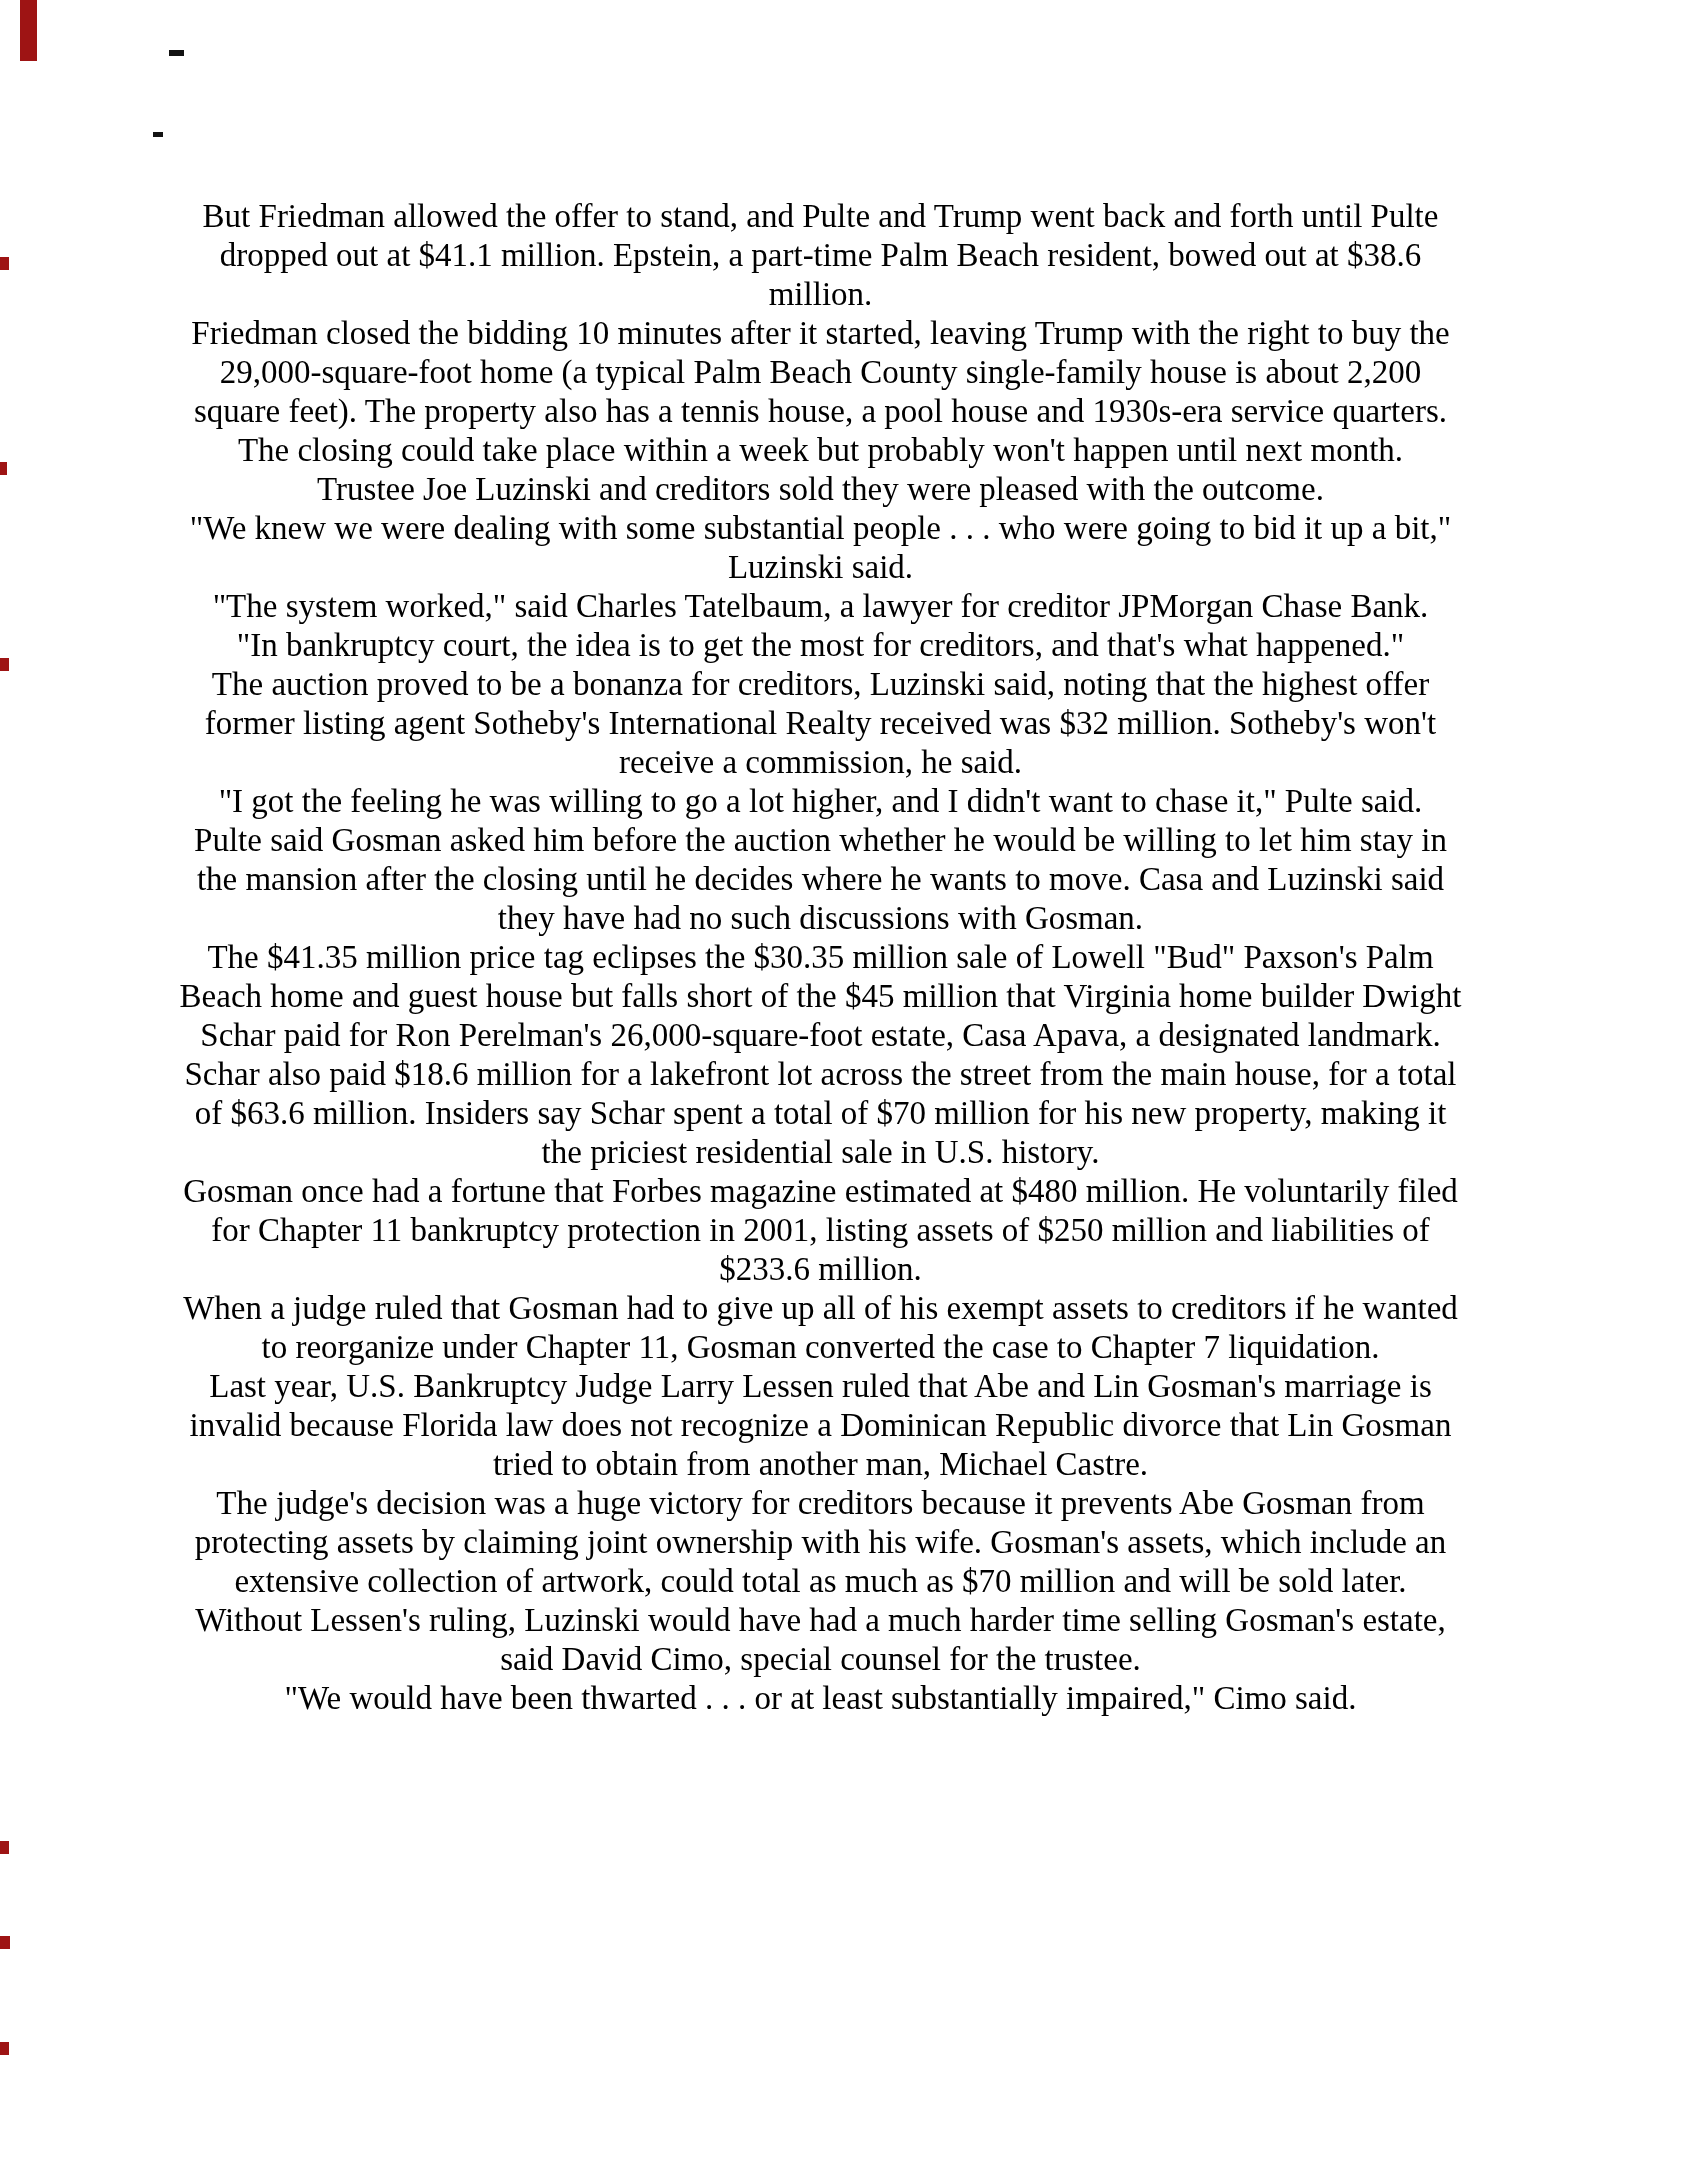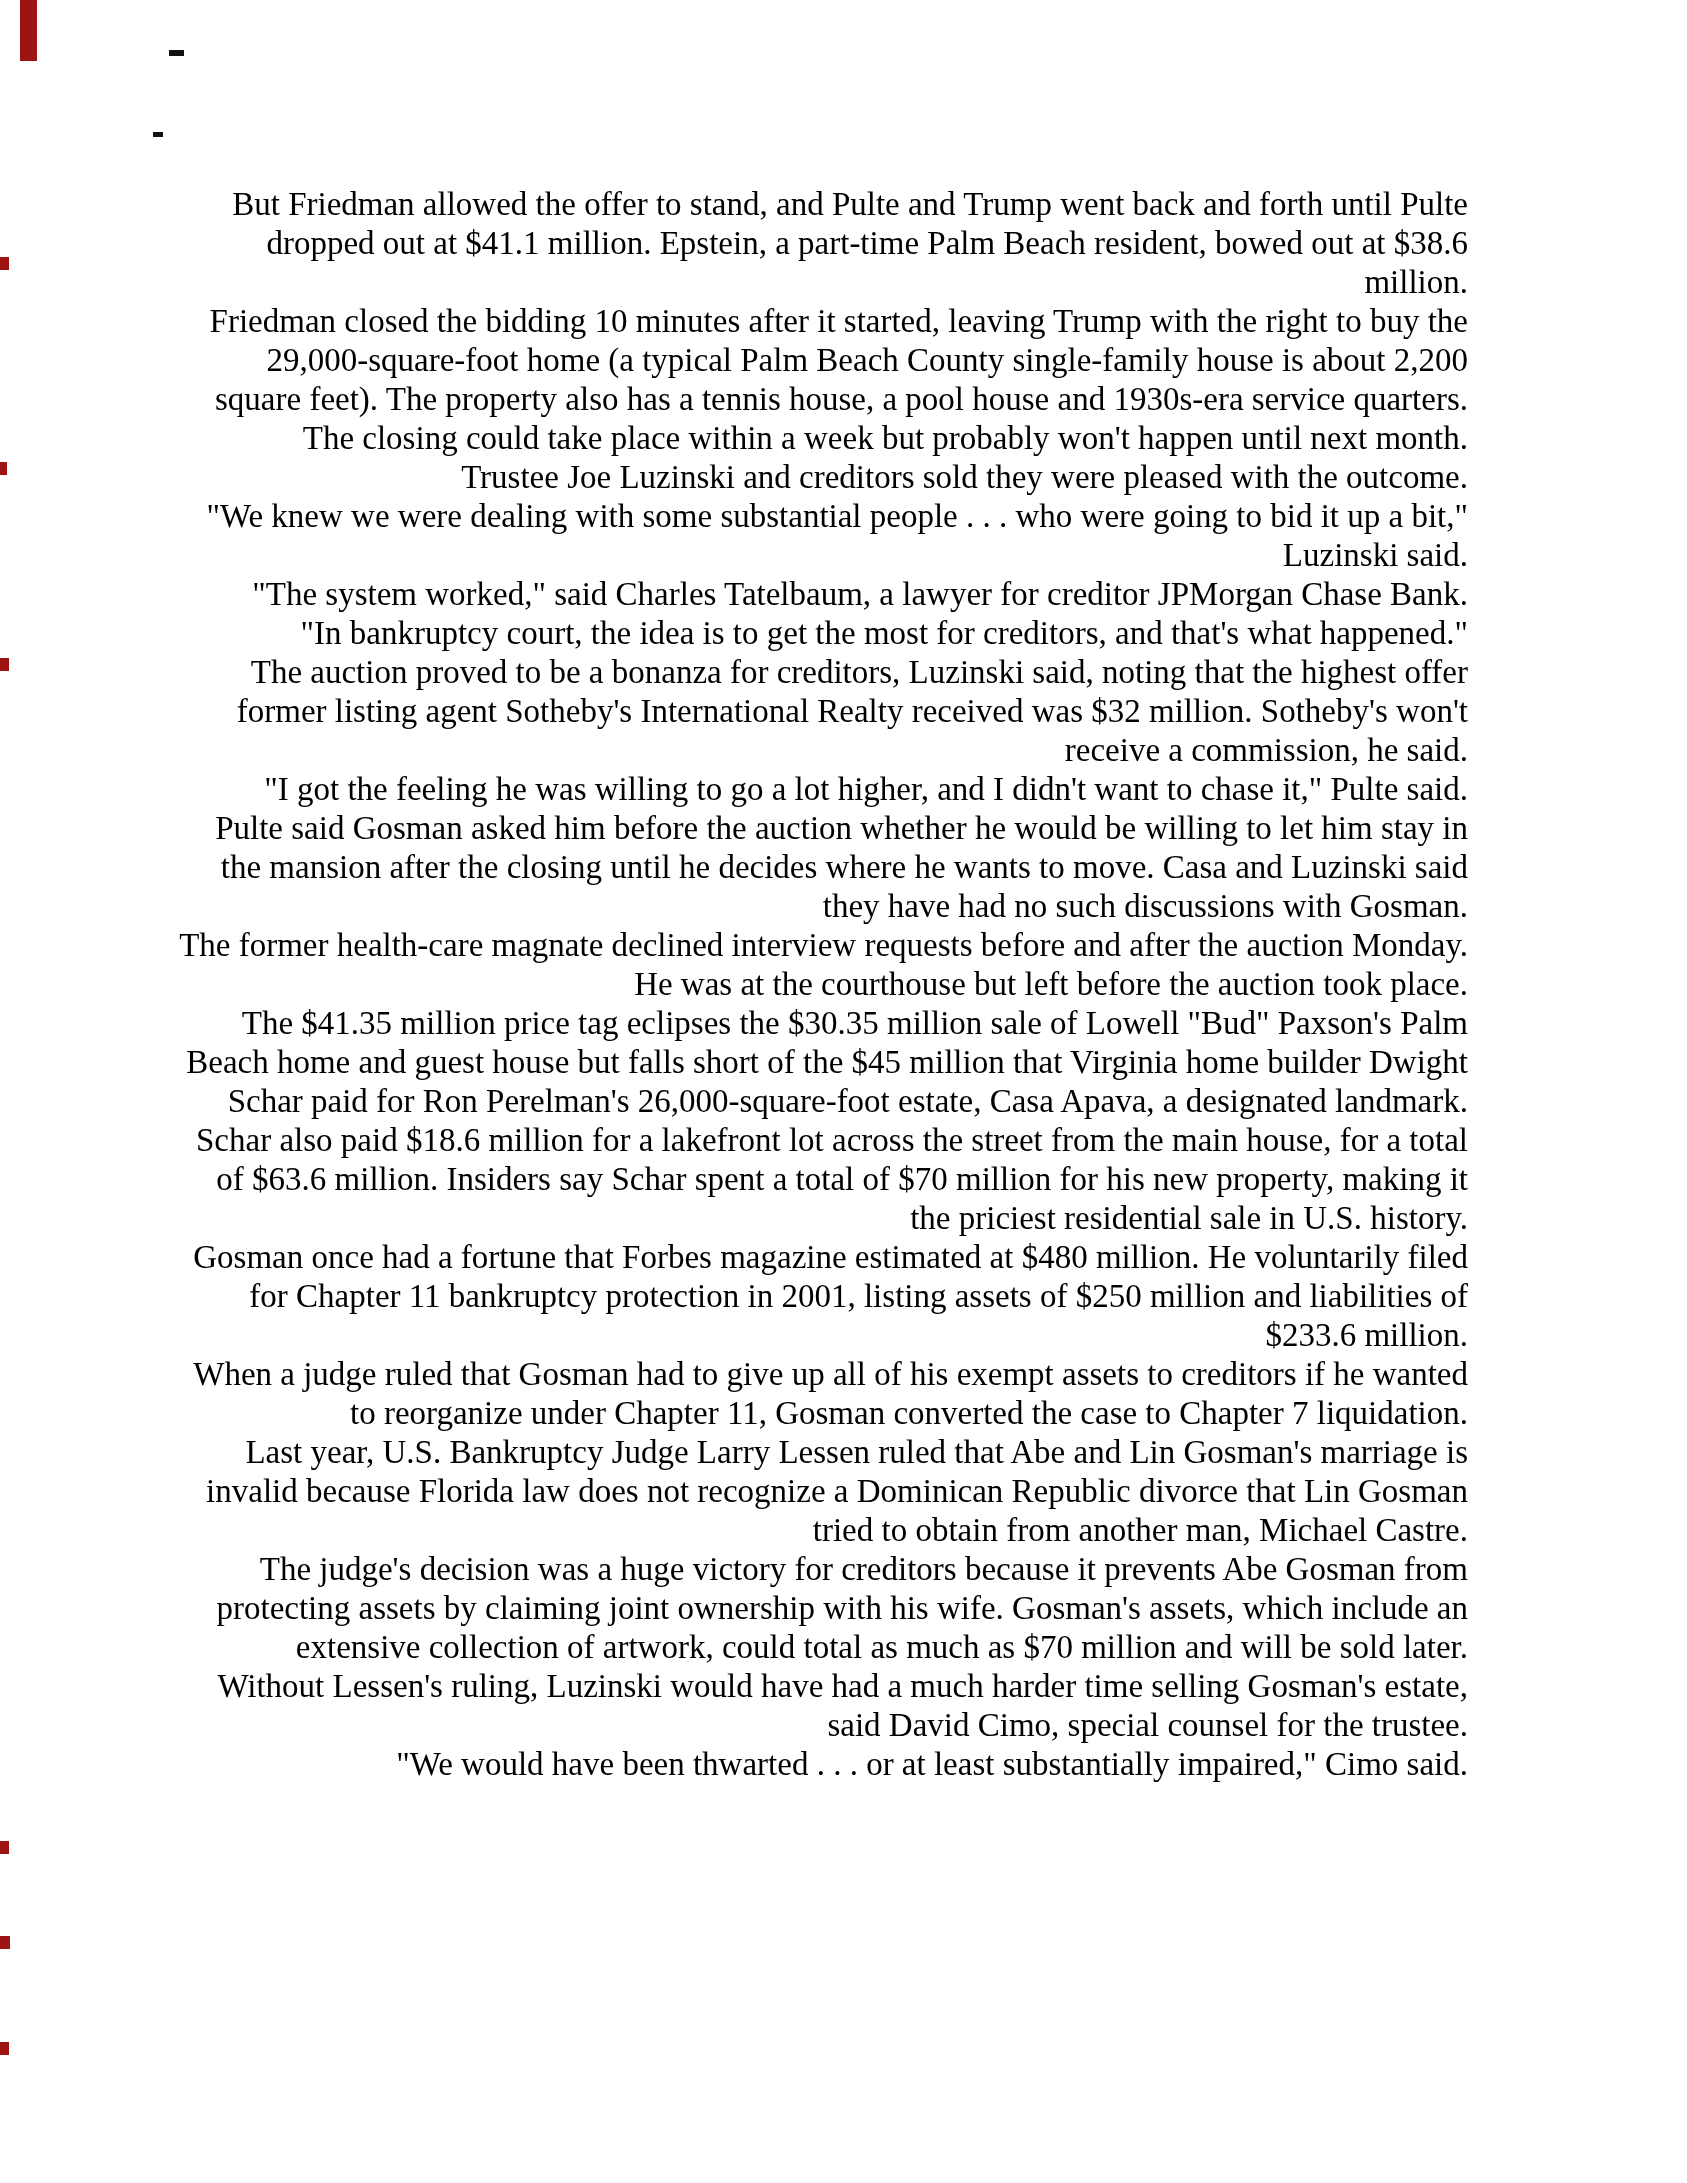--- a/index.html
+++ b/index.html
@@ -16,27 +16,27 @@
     position: absolute;
     left: 0; top: 0;
     width: 1687px;
     height: 2183px;
     background: var(--page-bg, #ffffff);
     overflow: hidden;
   }
   .text-block {
     position: absolute;
     left: 173px;
-    top: 185px;
+    top: 197px;
     width: 1295px;
     font-family: "Liberation Serif", serif;
     font-size: 33px;
     line-height: 39px;
     color: var(--text-color, #000000);
-    text-align: right;
+    text-align: center;
   }
   .text-block p {
     margin: 0;
     padding: 0;
   }
   .artifact {
     position: absolute;
   }
   .red-mark {
     background: var(--artifact-red, #9e1414);
@@ -73,21 +73,20 @@
     <p>But Friedman allowed the offer to stand, and Pulte and Trump went back and forth until Pulte dropped out at $41.1 million. Epstein, a part-time Palm Beach resident, bowed out at $38.6 million.</p>
     <p>Friedman closed the bidding 10 minutes after it started, leaving Trump with the right to buy the 29,000-square-foot home (a typical Palm Beach County single-family house is about 2,200 square feet). The property also has a tennis house, a pool house and 1930s-era service quarters.</p>
     <p>The closing could take place within a week but probably won't happen until next month.</p>
     <p>Trustee Joe Luzinski and creditors sold they were pleased with the outcome.</p>
     <p>"We knew we were dealing with some substantial people . . . who were going to bid it up a bit," Luzinski said.</p>
     <p>"The system worked," said Charles Tatelbaum, a lawyer for creditor JPMorgan Chase Bank.</p>
     <p>"In bankruptcy court, the idea is to get the most for creditors, and that's what happened."</p>
     <p>The auction proved to be a bonanza for creditors, Luzinski said, noting that the highest offer former listing agent Sotheby's International Realty received was $32 million. Sotheby's won't receive a commission, he said.</p>
     <p>"I got the feeling he was willing to go a lot higher, and I didn't want to chase it," Pulte said.</p>
     <p>Pulte said Gosman asked him before the auction whether he would be willing to let him stay in the mansion after the closing until he decides where he wants to move. Casa and Luzinski said they have had no such discussions with Gosman.</p>
-    <p>The former health-care magnate declined interview requests before and after the auction Monday. He was at the courthouse but left before the auction took place.</p>
     <p>The $41.35 million price tag eclipses the $30.35 million sale of Lowell "Bud" Paxson's Palm Beach home and guest house but falls short of the $45 million that Virginia home builder Dwight Schar paid for Ron Perelman's 26,000-square-foot estate, Casa Apava, a designated landmark.</p>
     <p>Schar also paid $18.6 million for a lakefront lot across the street from the main house, for a total of $63.6 million. Insiders say Schar spent a total of $70 million for his new property, making it the priciest residential sale in U.S. history.</p>
     <p>Gosman once had a fortune that Forbes magazine estimated at $480 million. He voluntarily filed for Chapter 11 bankruptcy protection in 2001, listing assets of $250 million and liabilities of $233.6 million.</p>
     <p>When a judge ruled that Gosman had to give up all of his exempt assets to creditors if he wanted to reorganize under Chapter 11, Gosman converted the case to Chapter 7 liquidation.</p>
     <p>Last year, U.S. Bankruptcy Judge Larry Lessen ruled that Abe and Lin Gosman's marriage is invalid because Florida law does not recognize a Dominican Republic divorce that Lin Gosman tried to obtain from another man, Michael Castre.</p>
     <p>The judge's decision was a huge victory for creditors because it prevents Abe Gosman from protecting assets by claiming joint ownership with his wife. Gosman's assets, which include an extensive collection of artwork, could total as much as $70 million and will be sold later.</p>
     <p>Without Lessen's ruling, Luzinski would have had a much harder time selling Gosman's estate, said David Cimo, special counsel for the trustee.</p>
     <p>"We would have been thwarted . . . or at least substantially impaired," Cimo said.</p>
   </div>
 

